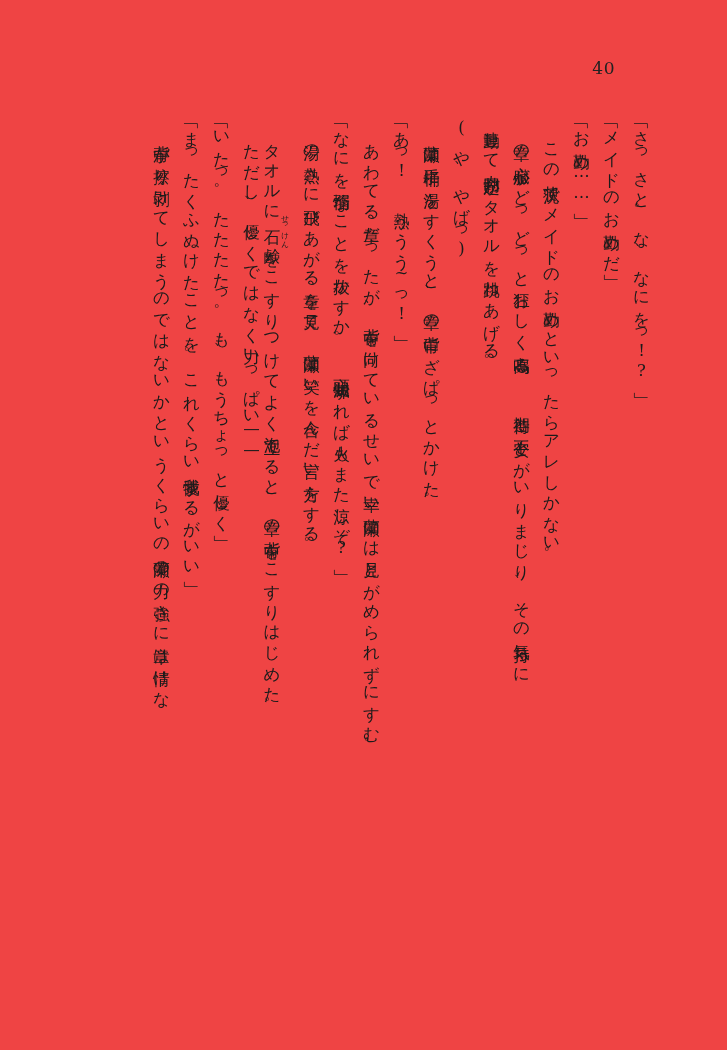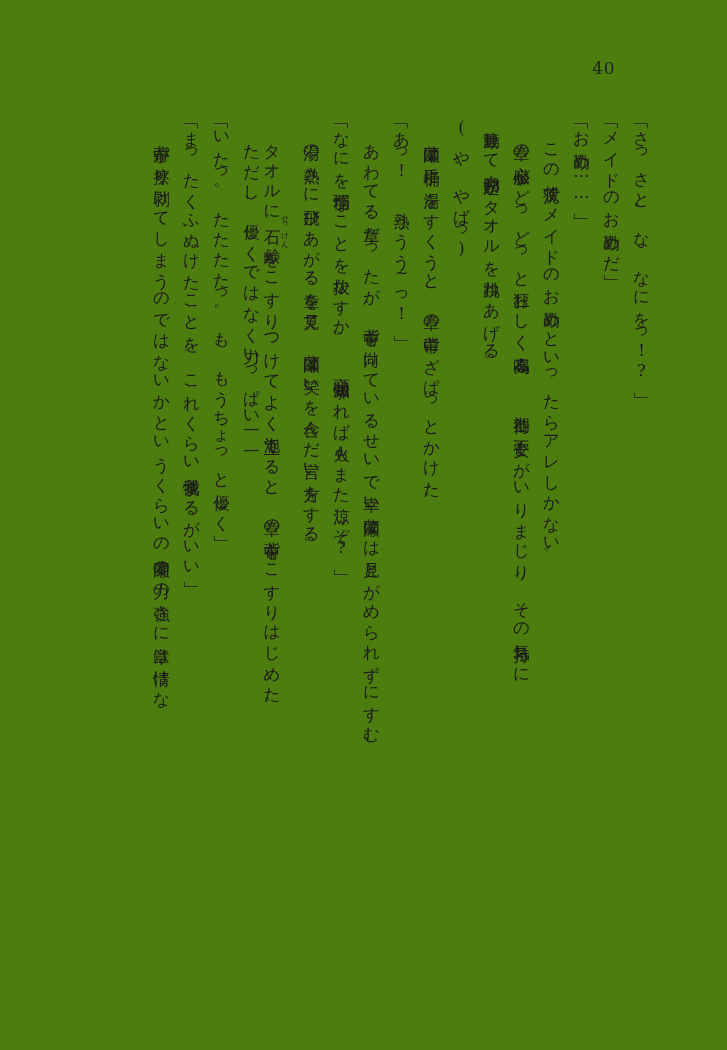--- a/index.html
+++ b/index.html
@@ -15,21 +15,21 @@
     color: #1a1a1a;
     overflow: hidden;
   }
 
   .page {
     position: absolute;
     left: 0;
     top: 0;
     width: 727px;
     height: 1050px;
-    background: #4d7c0f;
+    background: #ef4444;
   }
 
   
   .page-number {
     position: absolute;
     top: 58px;
     right: 112px;
     font-family: "DejaVu Serif", "Liberation Serif", serif;
     font-size: 17px;
     color: #222;

